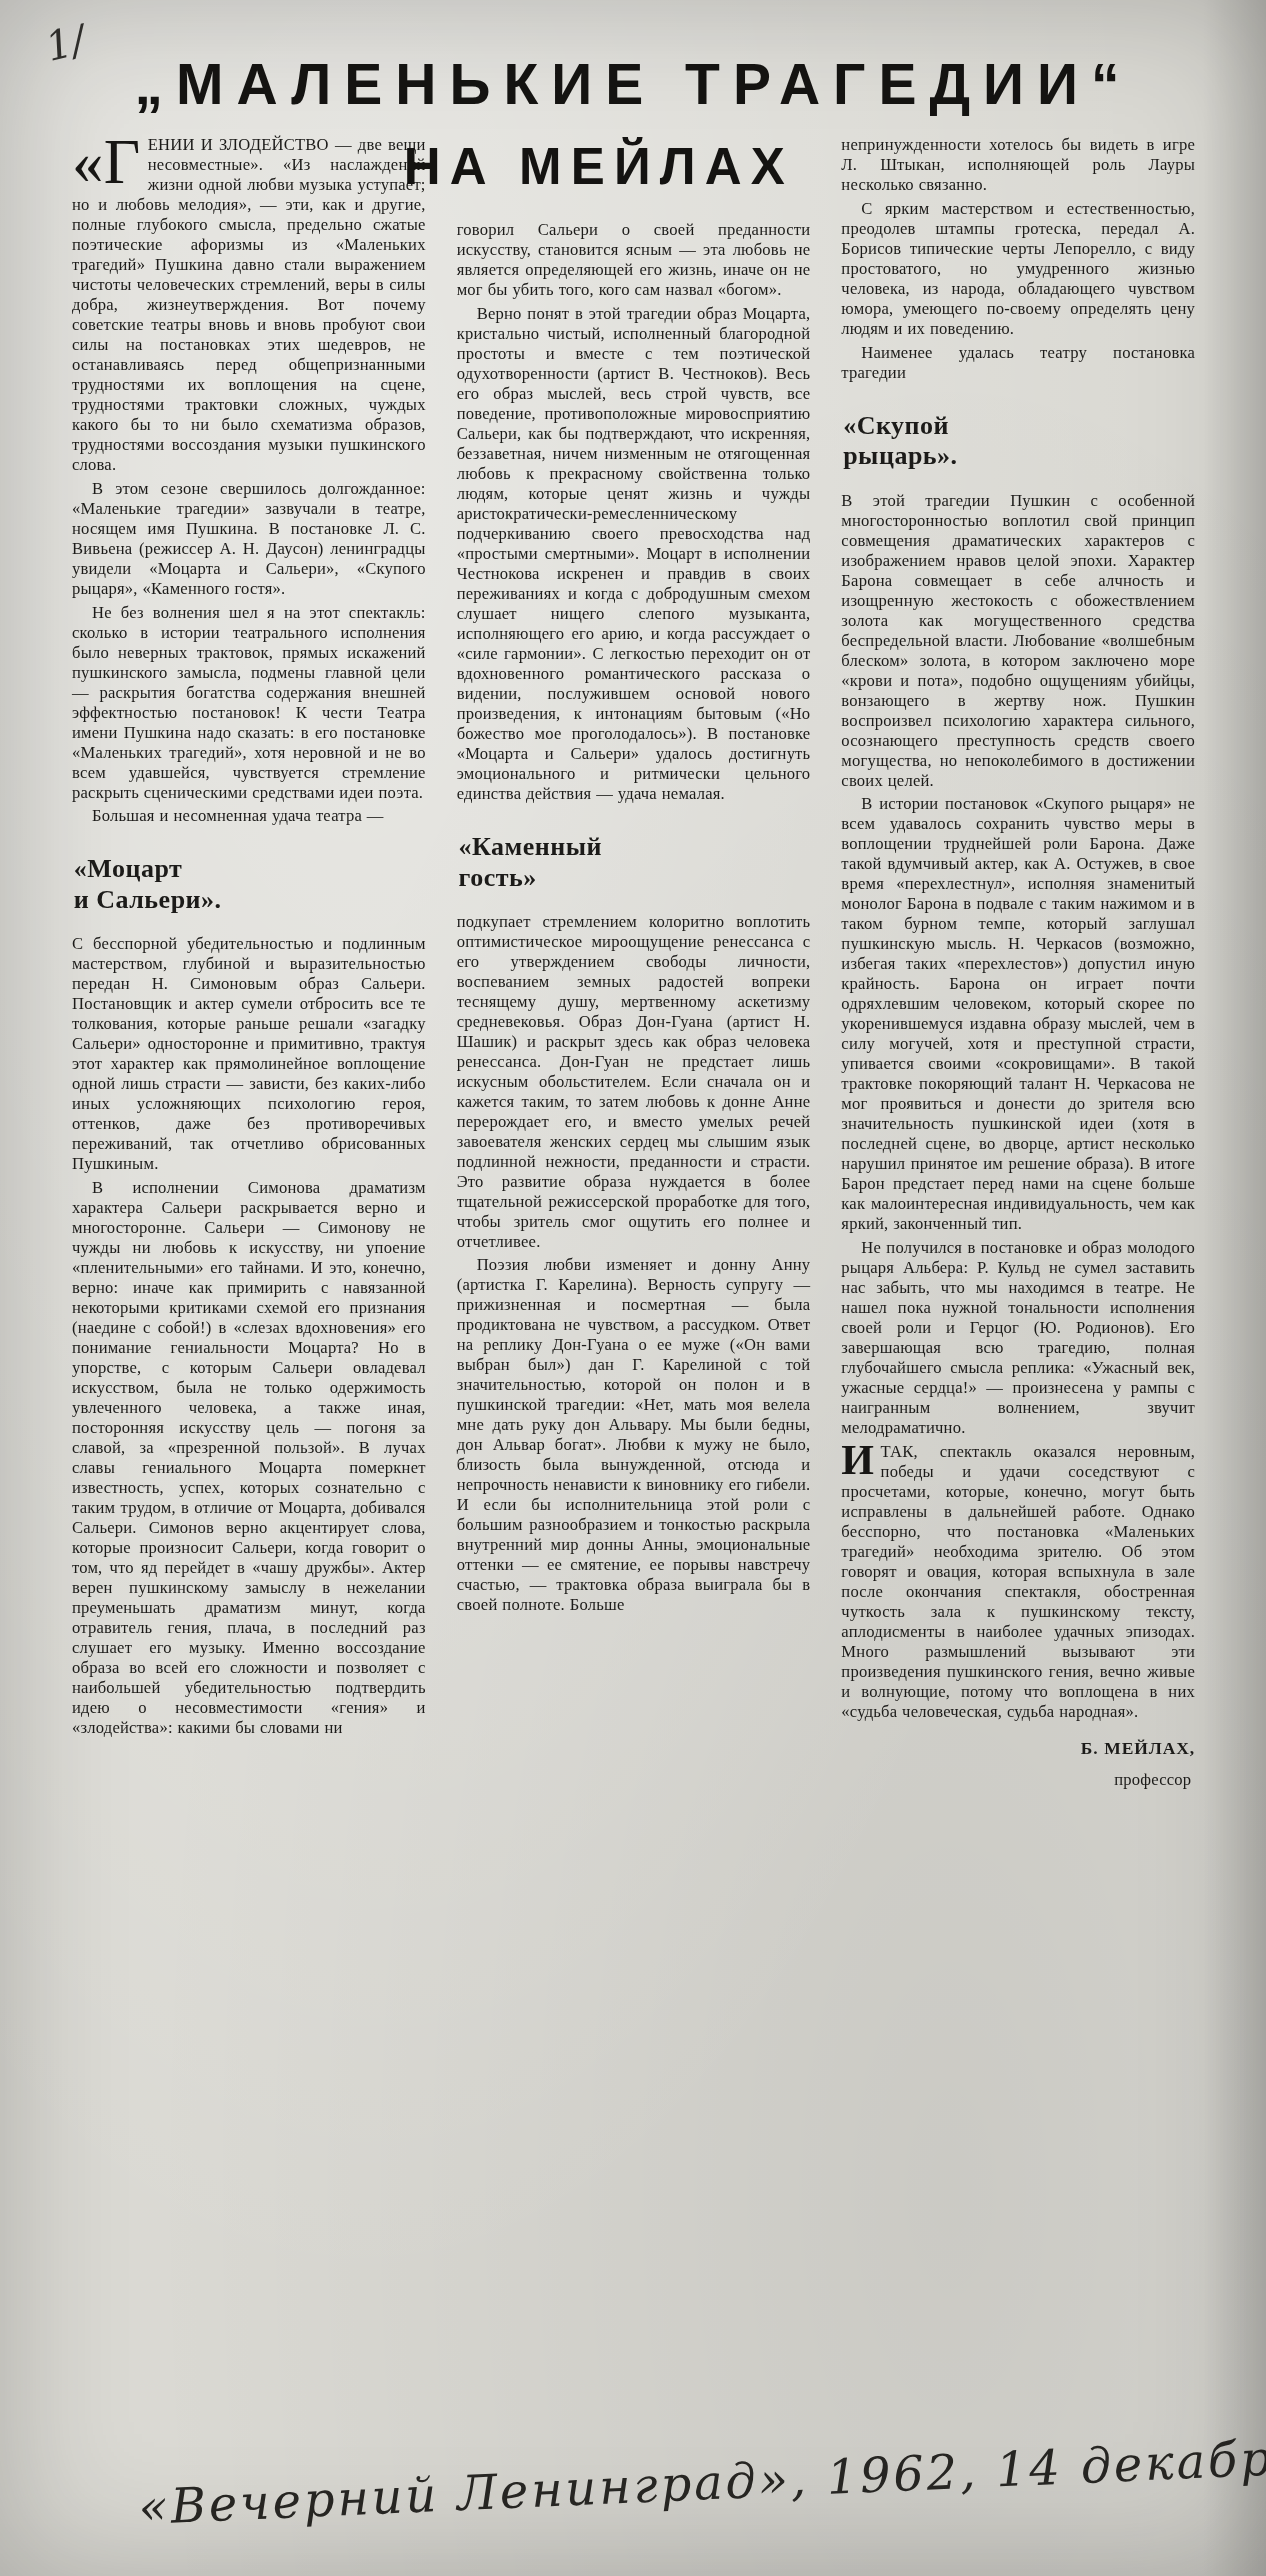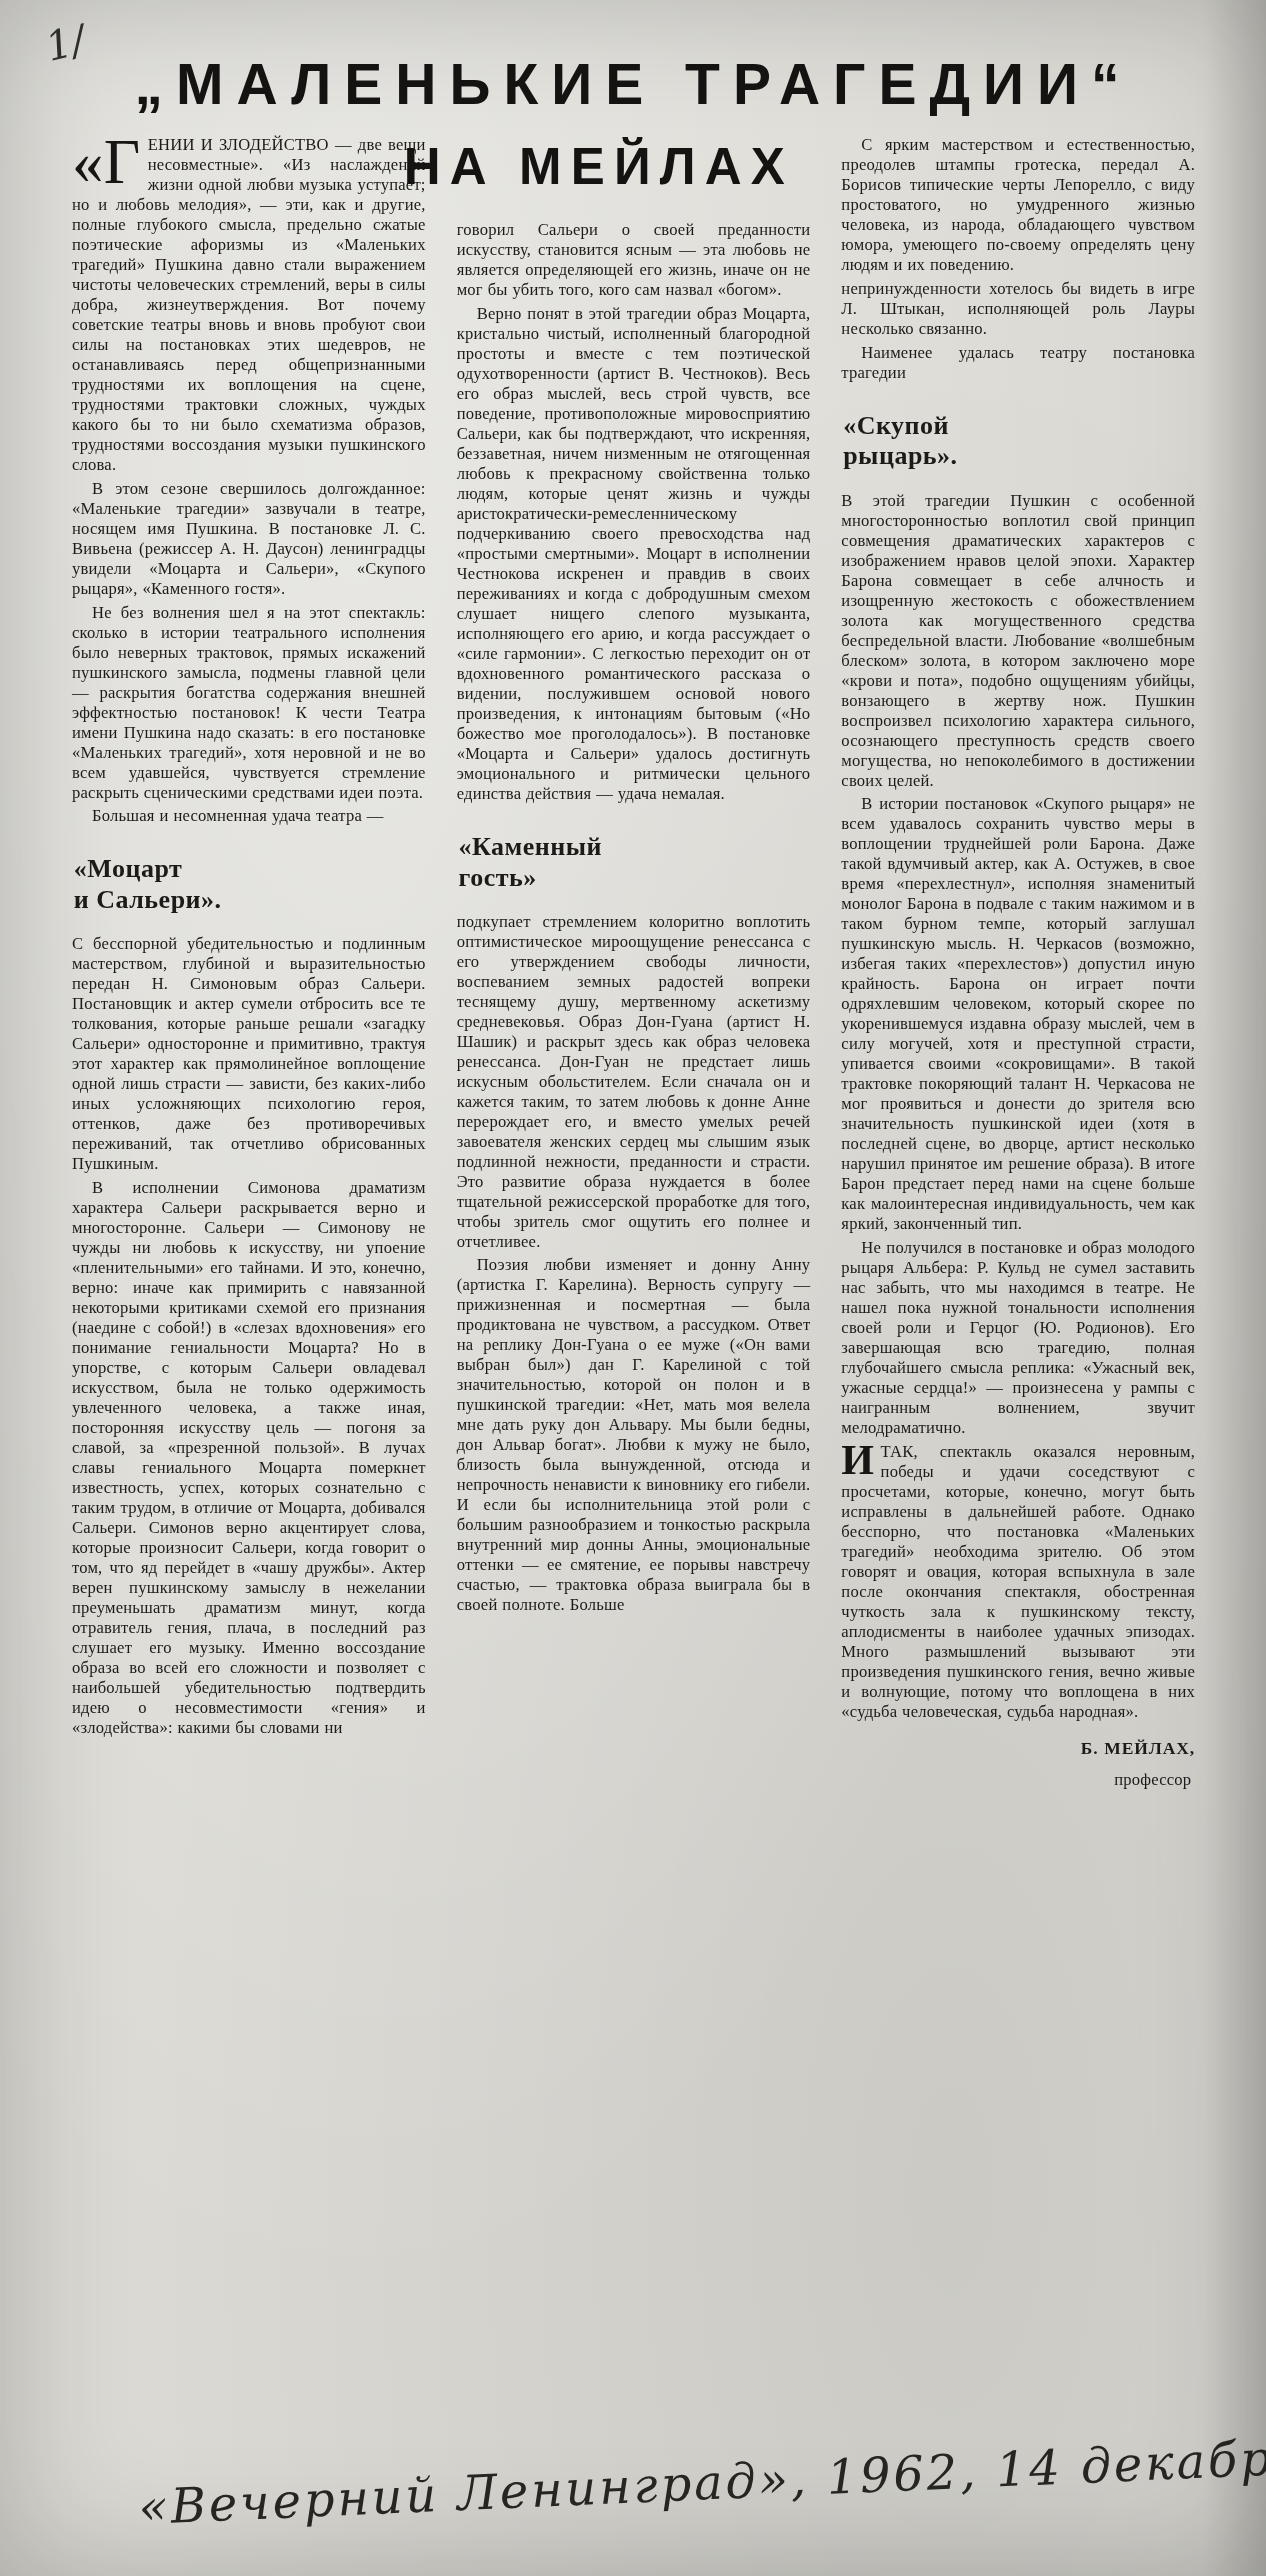--- a/index.html
+++ b/index.html
@@ -143,22 +143,22 @@
           <p class="blk blk-para">Верно понят в этой трагедии образ Моцарта, кристально чистый, исполненный благородной простоты и вместе с тем поэтической одухотворенности (артист В. Честноков). Весь его образ мыслей, весь строй чувств, все поведение, противоположные мировосприятию Сальери, как бы подтверждают, что искренняя, беззаветная, ничем низменным не отягощенная любовь к прекрасному свойственна только людям, которые ценят жизнь и чужды аристократически-ремесленническому подчеркиванию своего превосходства над «простыми смертными». Моцарт в исполнении Честнокова искренен и правдив в своих переживаниях и когда с добродушным смехом слушает нищего слепого музыканта, исполняющего его арию, и когда рассуждает о «силе гармонии». С легкостью переходит он от вдохновенного романтического рассказа о видении, послужившем основой нового произведения, к интонациям бытовым («Но божество мое проголодалось»). В постановке «Моцарта и Сальери» удалось достигнуть эмоционального и ритмически цельного единства действия — удача немалая.</p>
           <h3 class="blk blk-head">«Каменный
 гость»</h3>
           <p class="blk blk-cont">подкупает стремлением колоритно воплотить оптимистическое мироощущение ренессанса с его утверждением свободы личности, воспеванием земных радостей вопреки теснящему душу, мертвенному аскетизму средневековья. Образ Дон-Гуана (артист Н. Шашик) и раскрыт здесь как образ человека ренессанса. Дон-Гуан не предстает лишь искусным обольстителем. Если сначала он и кажется таким, то затем любовь к донне Анне перерождает его, и вместо умелых речей завоевателя женских сердец мы слышим язык подлинной нежности, преданности и страсти. Это развитие образа нуждается в более тщательной режиссерской проработке для того, чтобы зритель смог ощутить его полнее и отчетливее.</p>
           <p class="blk blk-para">Поэзия любви изменяет и донну Анну (артистка Г. Карелина). Верность супругу — прижизненная и посмертная — была продиктована не чувством, а рассудком. Ответ на реплику Дон-Гуана о ее муже («Он вами выбран был») дан Г. Карелиной с той значительностью, которой он полон и в пушкинской трагедии: «Нет, мать моя велела мне дать руку дон Альвару. Мы были бедны, дон Альвар богат». Любви к мужу не было, близость была вынужденной, отсюда и непрочность ненависти к виновнику его гибели. И если бы исполнительница этой роли с большим разнообразием и тонкостью раскрыла внутренний мир донны Анны, эмоциональные оттенки — ее смятение, ее порывы навстречу счастью, — трактовка образа выиграла бы в своей полноте. Больше</p>
         </div>
     </div>
 
     <div class="col">
       <div>
+          <p class="blk blk-cont">непринужденности хотелось бы видеть в игре Л. Штыкан, исполняющей роль Лауры несколько связанно.</p>
           <p class="blk blk-para">С ярким мастерством и естественностью, преодолев штампы гротеска, передал А. Борисов типические черты Лепорелло, с виду простоватого, но умудренного жизнью человека, из народа, обладающего чувством юмора, умеющего по-своему определять цену людям и их поведению.</p>
-          <p class="blk blk-cont">непринужденности хотелось бы видеть в игре Л. Штыкан, исполняющей роль Лауры несколько связанно.</p>
           <p class="blk blk-para">Наименее удалась театру постановка трагедии</p>
           <h3 class="blk blk-head">«Скупой
 рыцарь».</h3>
           <p class="blk blk-cont">В этой трагедии Пушкин с особенной многосторонностью воплотил свой принцип совмещения драматических характеров с изображением нравов целой эпохи. Характер Барона совмещает в себе алчность и изощренную жестокость с обожествлением золота как могущественного средства беспредельной власти. Любование «волшебным блеском» золота, в котором заключено море «крови и пота», подобно ощущениям убийцы, вонзающего в жертву нож. Пушкин воспроизвел психологию характера сильного, осознающего преступность средств своего могущества, но непоколебимого в достижении своих целей.</p>
           <p class="blk blk-para">В истории постановок «Скупого рыцаря» не всем удавалось сохранить чувство меры в воплощении труднейшей роли Барона. Даже такой вдумчивый актер, как А. Остужев, в свое время «перехлестнул», исполняя знаменитый монолог Барона в подвале с таким нажимом и в таком бурном темпе, который заглушал пушкинскую мысль. Н. Черкасов (возможно, избегая таких «перехлестов») допустил иную крайность. Барона он играет почти одряхлевшим человеком, который скорее по укоренившемуся издавна образу мыслей, чем в силу могучей, хотя и преступной страсти, упивается своими «сокровищами». В такой трактовке покоряющий талант Н. Черкасова не мог проявиться и донести до зрителя всю значительность пушкинской идеи (хотя в последней сцене, во дворце, артист несколько нарушил принятое им решение образа). В итоге Барон предстает перед нами на сцене больше как малоинтересная индивидуальность, чем как яркий, законченный тип.</p>
           <p class="blk blk-para">Не получился в постановке и образ молодого рыцаря Альбера: Р. Кульд не сумел заставить нас забыть, что мы находимся в театре. Не нашел пока нужной тональности исполнения своей роли и Герцог (Ю. Родионов). Его завершающая всю трагедию, полная глубочайшего смысла реплика: «Ужасный век, ужасные сердца!» — произнесена у рампы с наигранным волнением, звучит мелодраматично.</p>
           <p class="blk blk-lead"><span class="dropcap cap-sm">И</span>ТАК, спектакль оказался неровным, победы и удачи соседствуют с просчетами, которые, конечно, могут быть исправлены в дальнейшей работе. Однако бесспорно, что постановка «Маленьких трагедий» необходима зрителю. Об этом говорят и овация, которая вспыхнула в зале после окончания спектакля, обостренная чуткость зала к пушкинскому тексту, аплодисменты в наиболее удачных эпизодах. Много размышлений вызывают эти произведения пушкинского гения, вечно живые и волнующие, потому что воплощена в них «судьба человеческая, судьба народная».</p>
           <p class="blk blk-byline">Б. МЕЙЛАХ,</p>
           <p class="blk blk-bylinesub">профессор</p>
         </div>

